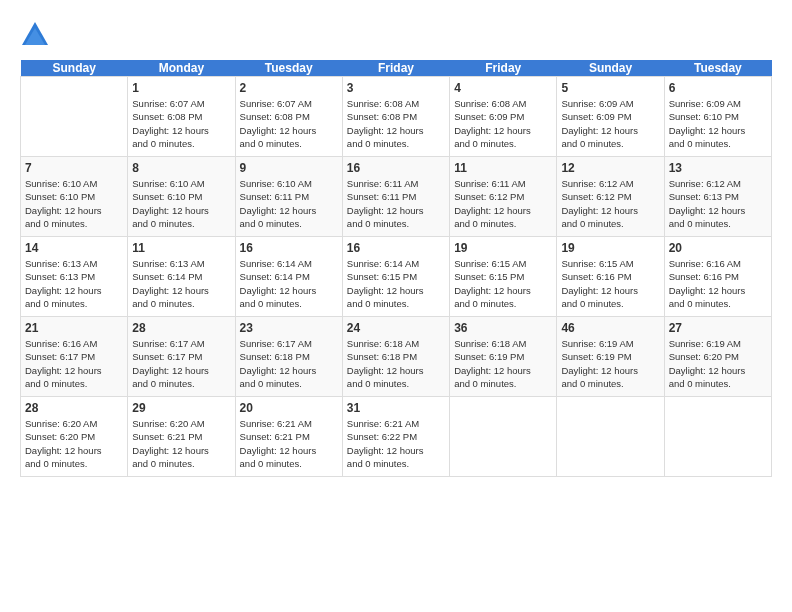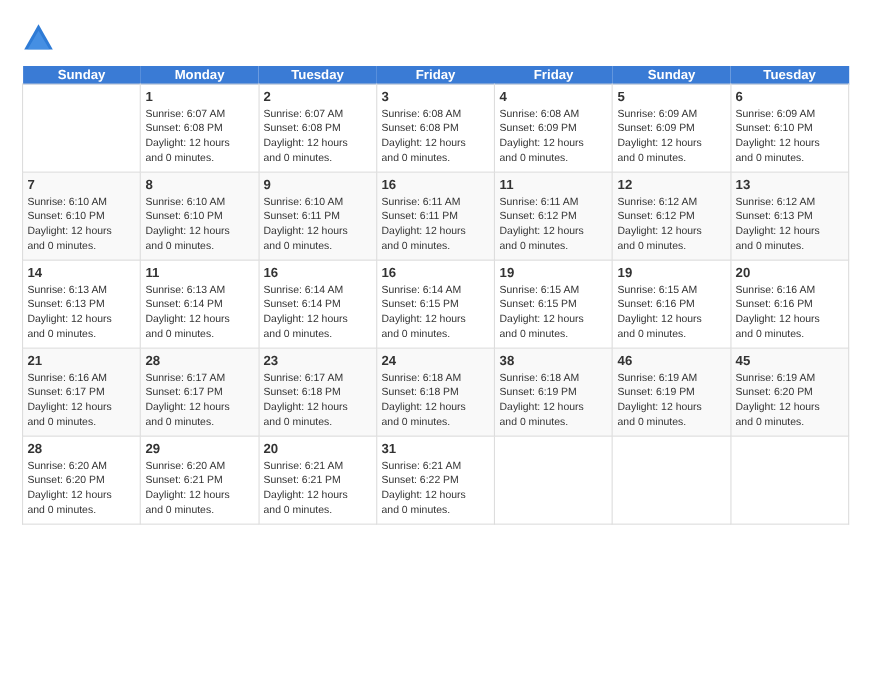--- a/index.html
+++ b/index.html
@@ -298,35 +298,35 @@
 and 0 minutes.</div>
         </td>
         <td>
           <span class="day-number">24</span>
           <div class="day-info" style="white-space: pre-line;">Sunrise: 6:18 AM
 Sunset: 6:18 PM
 Daylight: 12 hours
 and 0 minutes.</div>
         </td>
         <td>
-          <span class="day-number">38</span>
+          <span class="day-number">36</span>
           <div class="day-info" style="white-space: pre-line;">Sunrise: 6:18 AM
 Sunset: 6:19 PM
 Daylight: 12 hours
 and 0 minutes.</div>
         </td>
         <td>
           <span class="day-number">46</span>
           <div class="day-info" style="white-space: pre-line;">Sunrise: 6:19 AM
 Sunset: 6:19 PM
 Daylight: 12 hours
 and 0 minutes.</div>
         </td>
         <td>
-          <span class="day-number">45</span>
+          <span class="day-number">27</span>
           <div class="day-info" style="white-space: pre-line;">Sunrise: 6:19 AM
 Sunset: 6:20 PM
 Daylight: 12 hours
 and 0 minutes.</div>
         </td>
       </tr>
       <tr>
         <td>
           <span class="day-number">28</span>
           <div class="day-info" style="white-space: pre-line;">Sunrise: 6:20 AM

